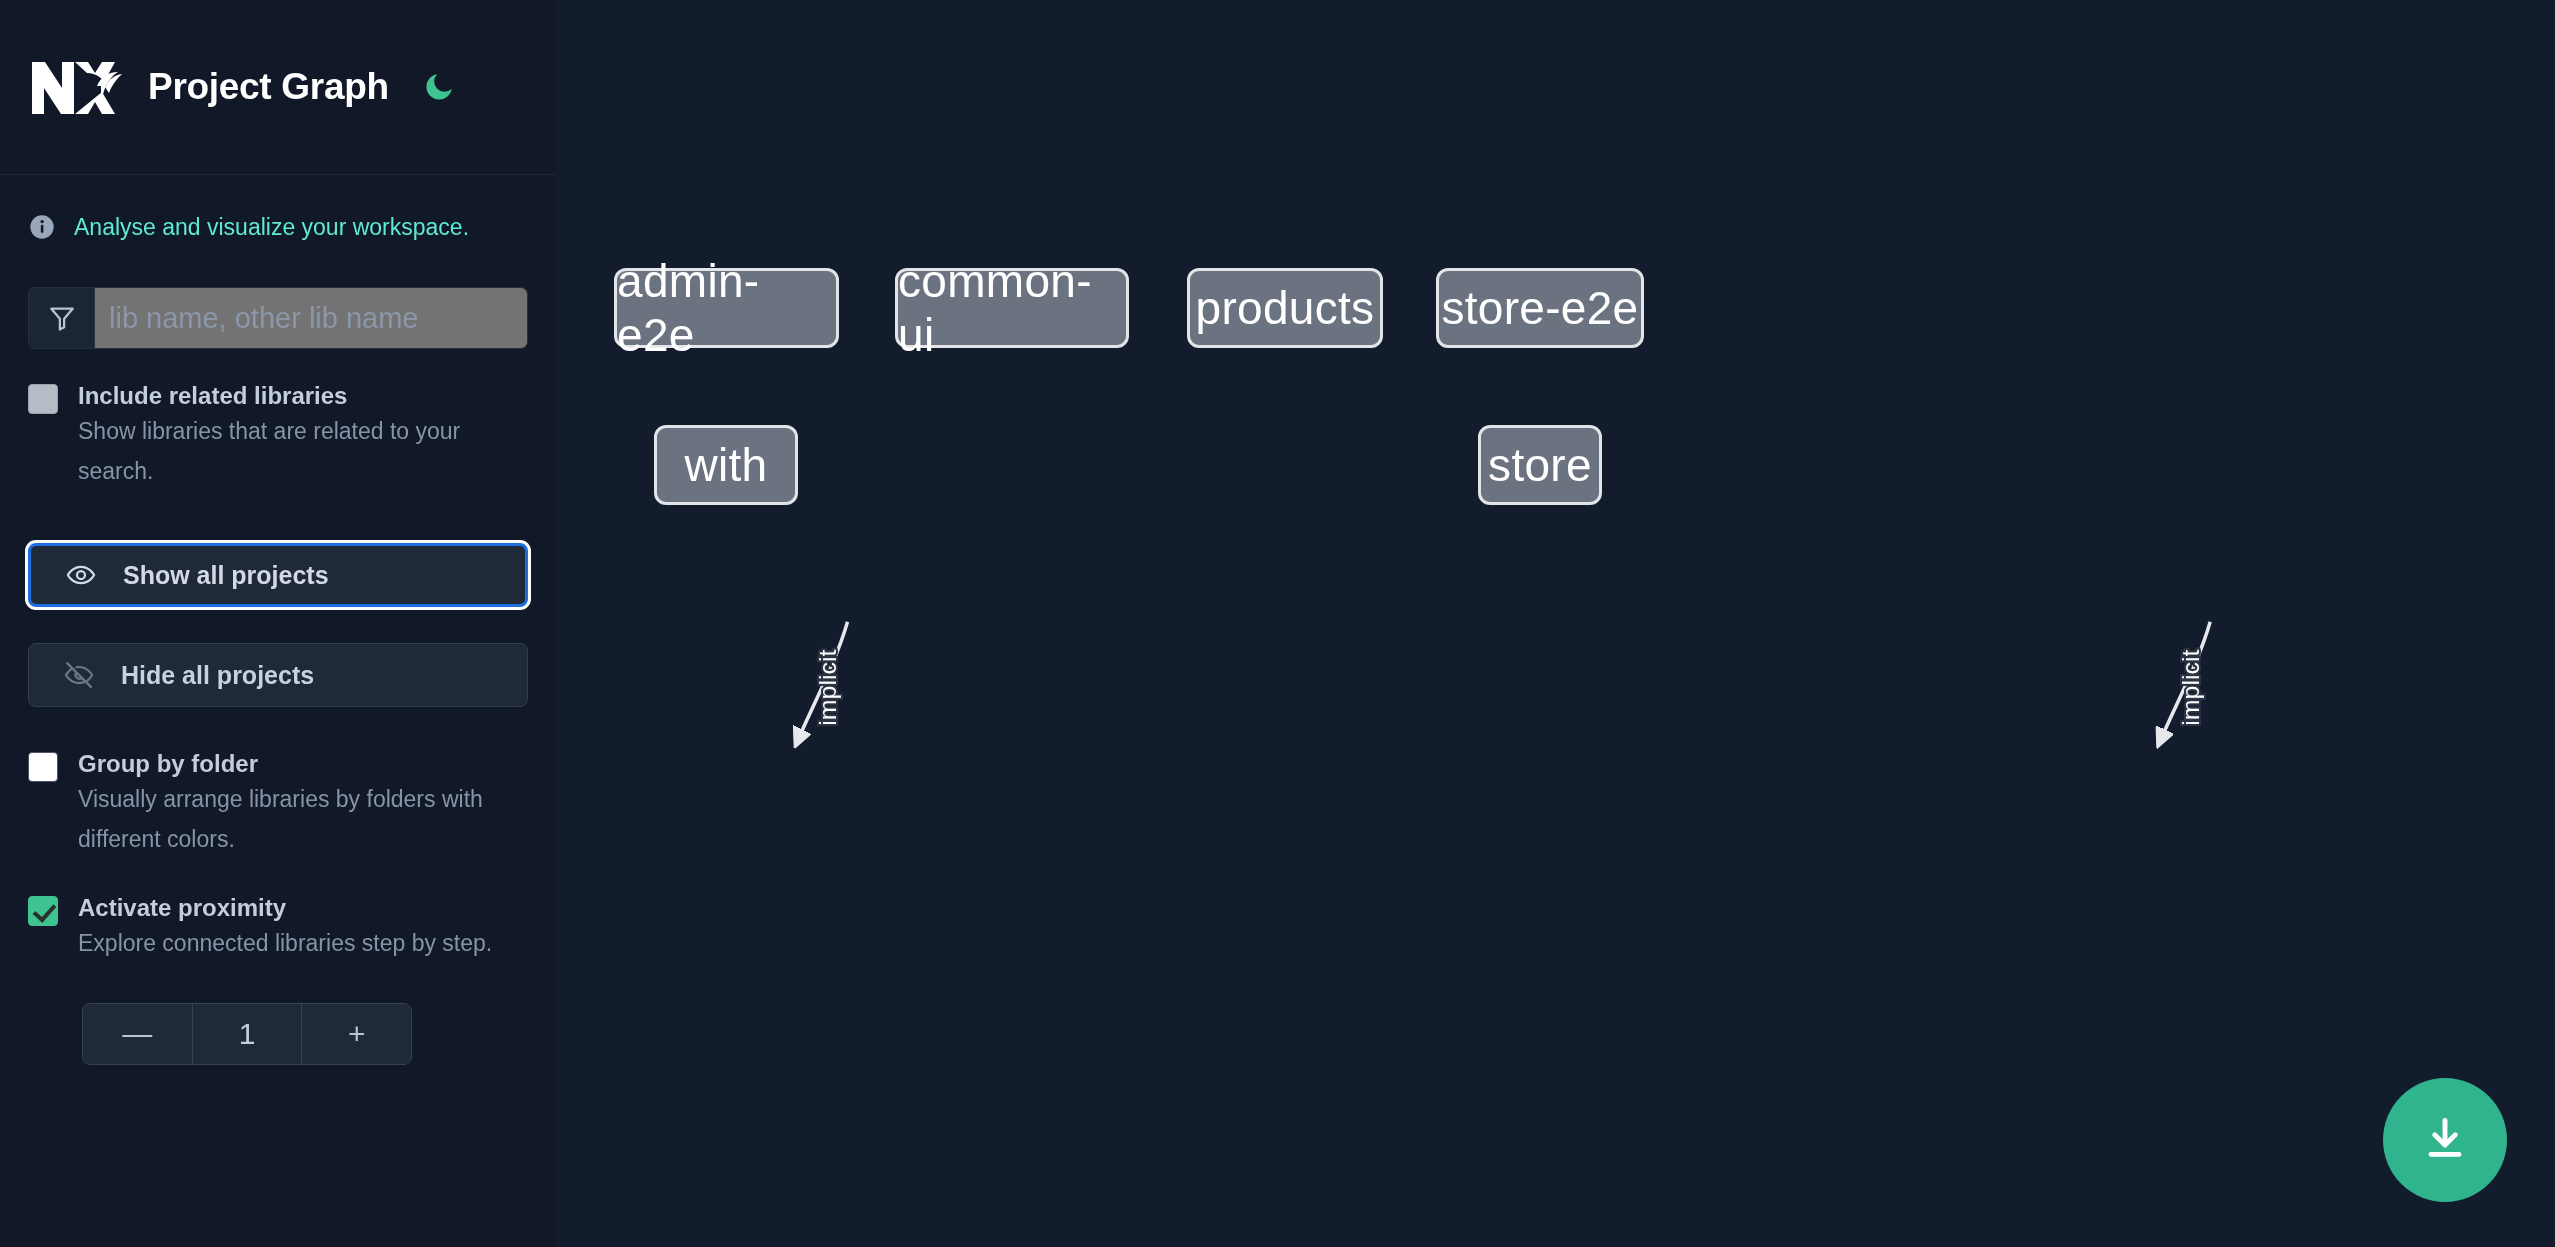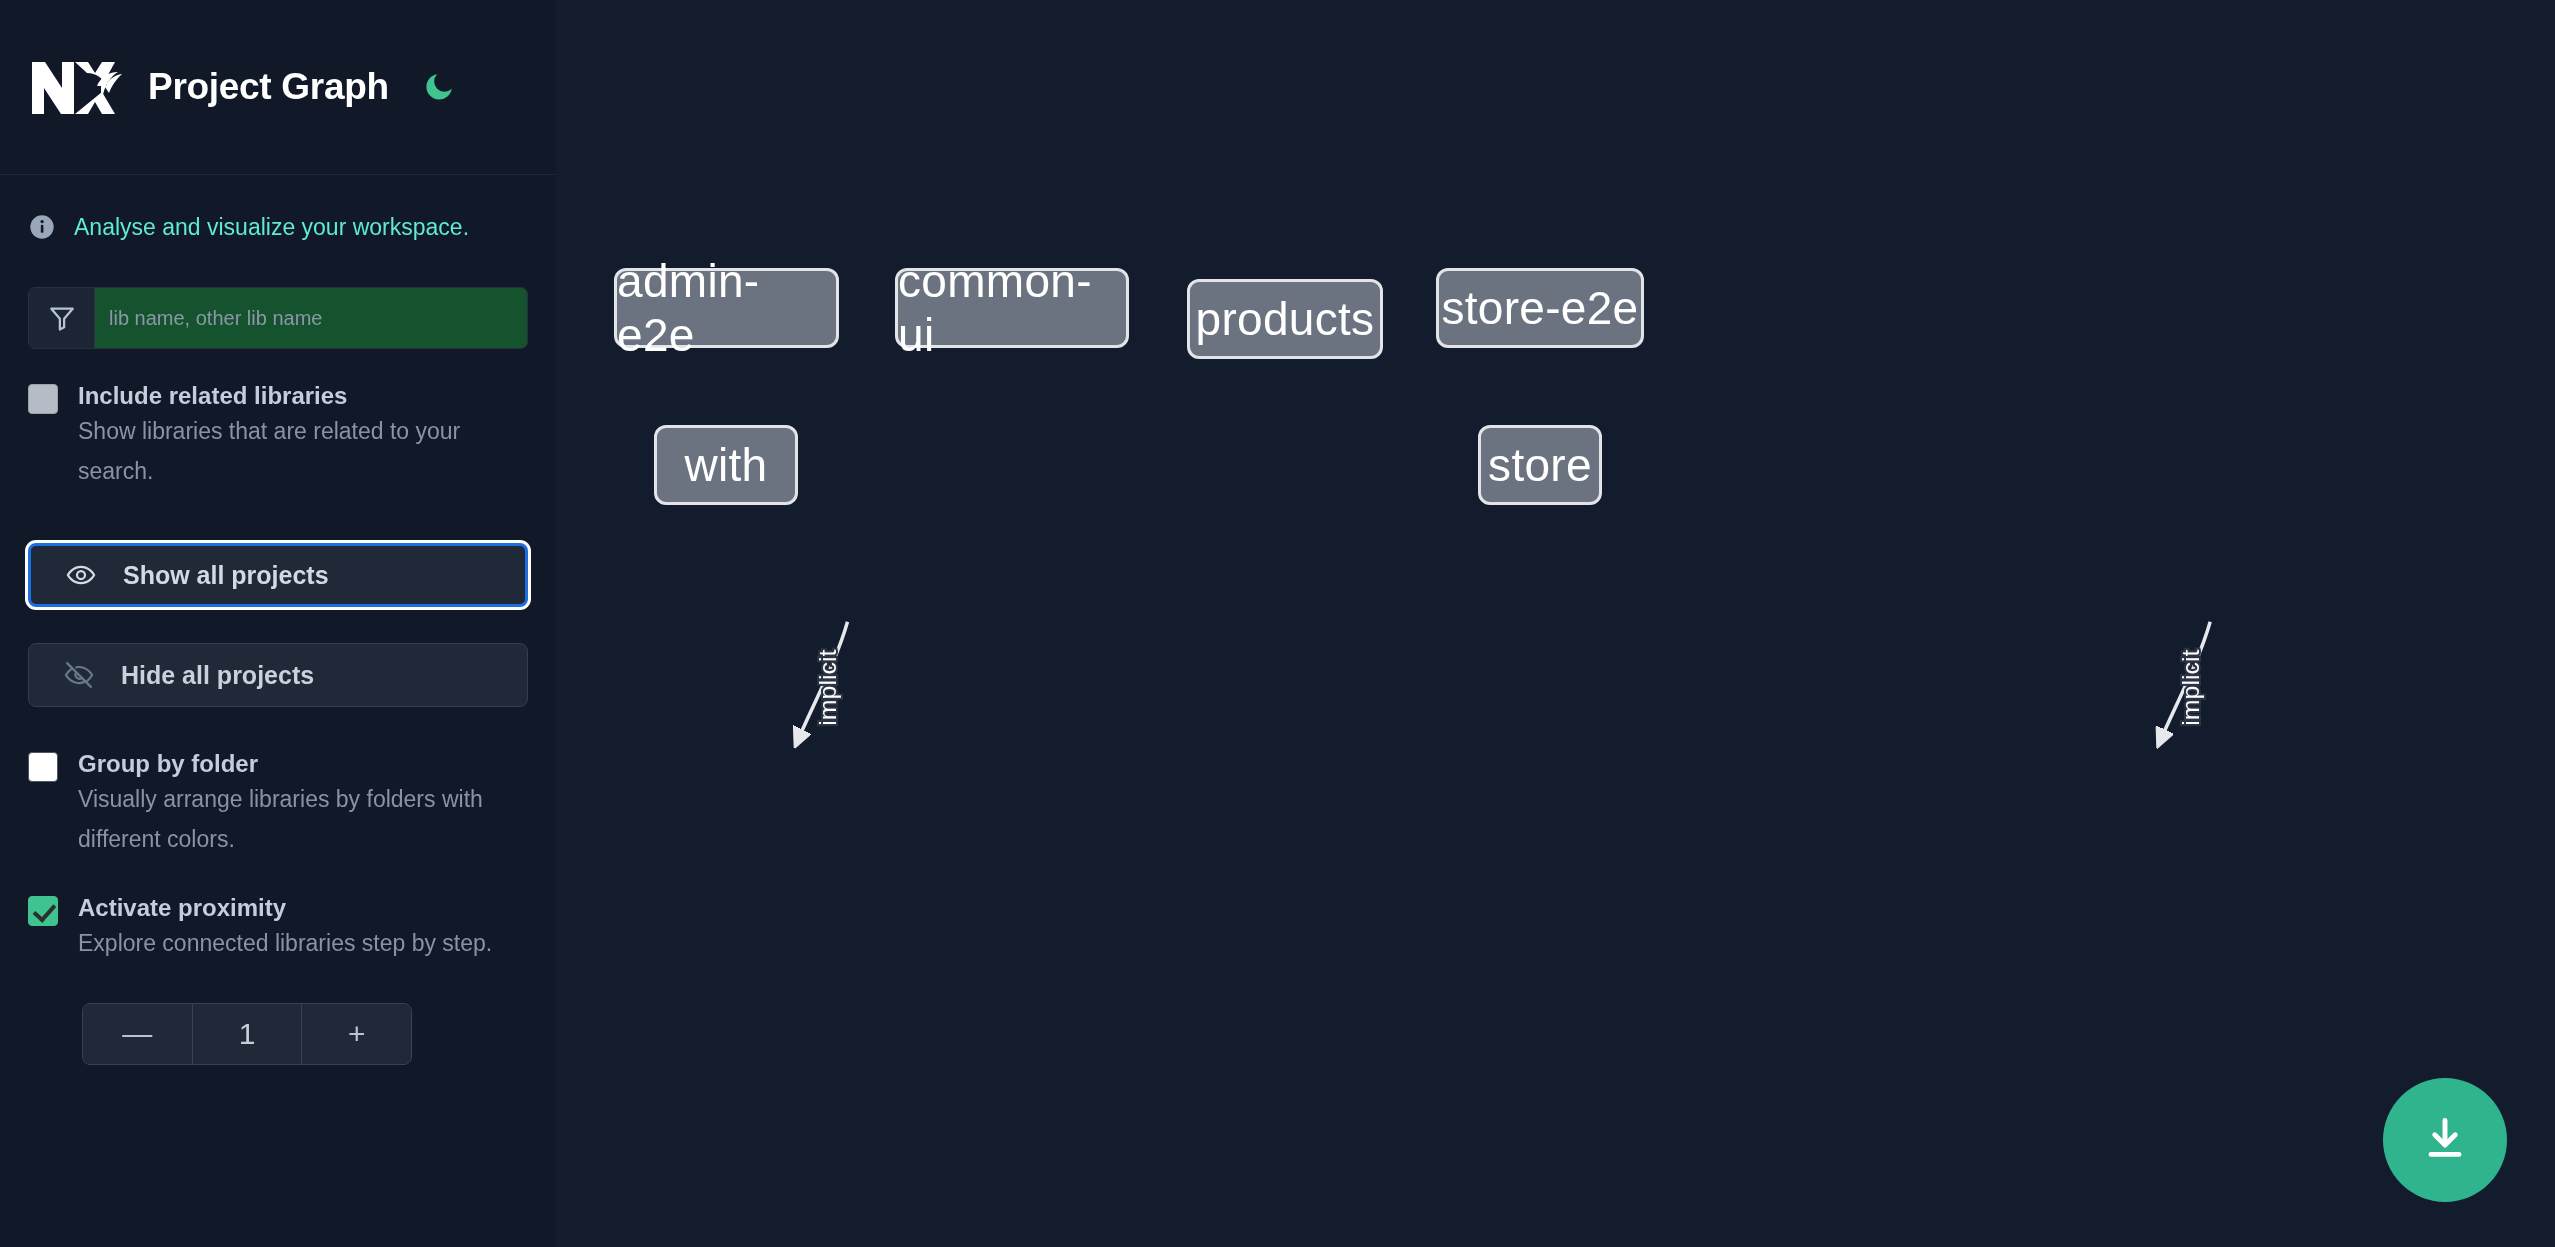--- a/index.html
+++ b/index.html
@@ -100,23 +100,23 @@
     display: flex;
     align-items: center;
     justify-content: center;
     background: #1c2534;
     border-right: 1px solid #2a3548;
   }
   .search-input {
     flex: 1;
     border: 0;
     outline: none;
-    background: #14532d;
+    background: #737373;
     color: #cbd5e1;
-    font-size: 20px;
+    font-size: 29px;
     font-family: "Liberation Sans", sans-serif;
     padding: 4px 14px;
   }
   .search-input::placeholder { color: #8b97a9; }
 
   
   .option-row {
     display: flex;
     padding: 0 28px;
     margin-top: 32px;
@@ -378,21 +378,21 @@
       <text x="168" y="386" fill="#ffffff" font-size="14" font-family="Liberation Sans, sans-serif" text-anchor="middle" transform="rotate(-90 168 386)" stroke="#2c3444" stroke-width="2.4" paint-order="stroke">implicit</text>
       <text x="986" y="386" fill="#ffffff" font-size="14" font-family="Liberation Sans, sans-serif" text-anchor="middle" transform="rotate(-90 986 386)" stroke="#2c3444" stroke-width="2.4" paint-order="stroke">implicit</text>
     </svg>
 
     <div class="node" style="left:58px;  top:268px; width:225px; height:80px;">
       <span>admin-e2e</span>
     </div>
     <div class="node" style="left:339px; top:268px; width:234px; height:80px;">
       <span>common-ui</span>
     </div>
-    <div class="node" style="left:631px; top:279px; width:196px; height:80px;">
+    <div class="node" style="left:631px; top:268px; width:196px; height:80px;">
       <span>products</span>
     </div>
     <div class="node" style="left:880px; top:268px; width:208px; height:80px;">
       <span>store-e2e</span>
     </div>
     <div class="node" style="left:98px;  top:425px; width:144px; height:80px;">
       <span>with</span>
     </div>
     <div class="node" style="left:922px; top:425px; width:124px; height:80px;">
       <span>store</span>

